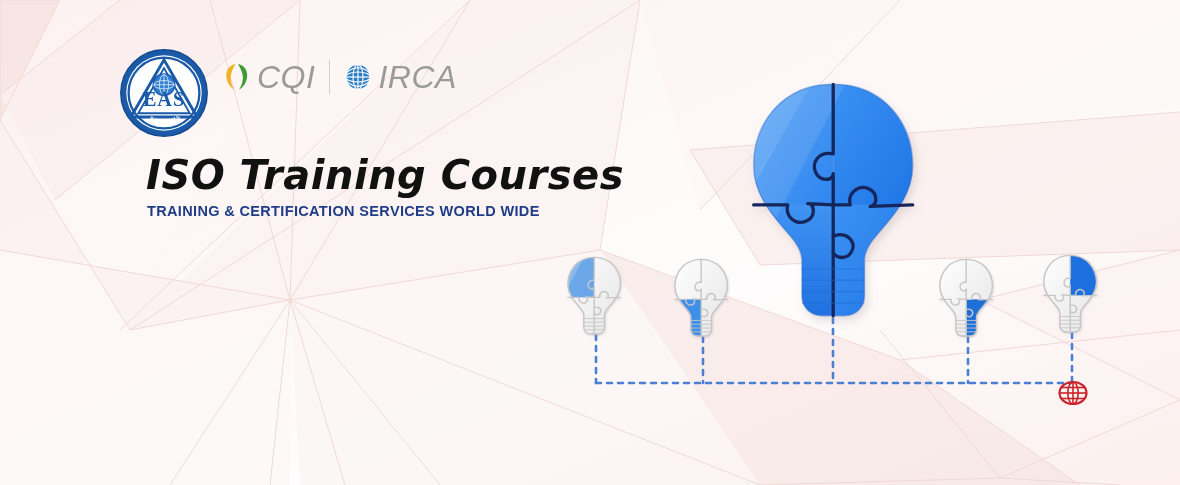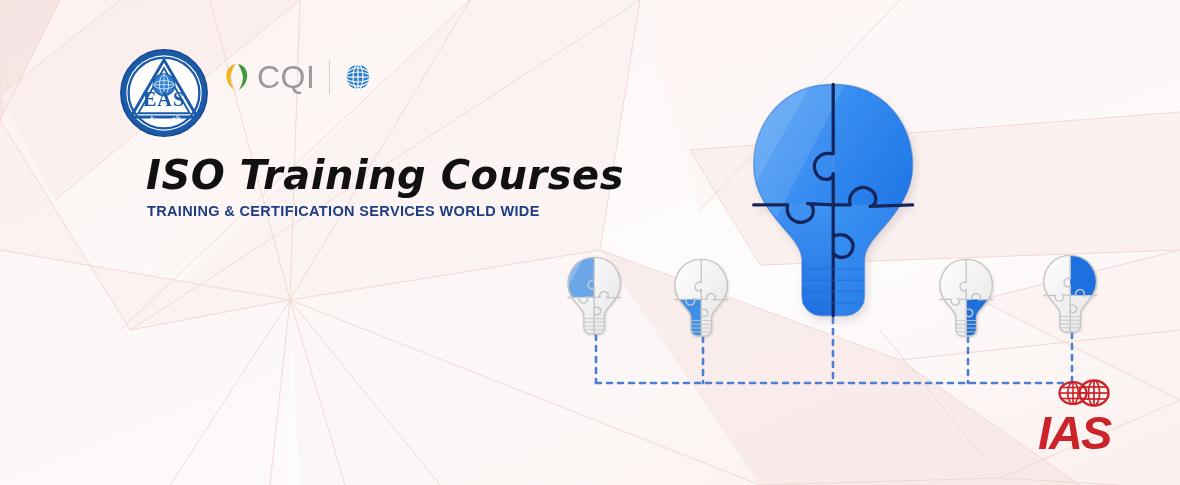--- a/index.html
+++ b/index.html
@@ -9,21 +9,21 @@
     background:#fdf7f6;
   }
   #banner{
     position:relative;width:1180px;height:485px;overflow:hidden;
     background:linear-gradient(115deg,#fbf2f1 0%,#fdf8f7 28%,#fefcfb 55%,#fdf6f5 80%,#fbf1ef 100%);
   }
   .bg-layer{position:absolute;inset:0;width:1180px;height:485px;}
   
   #brandbar{position:absolute;left:118px;top:47px;display:flex;align-items:flex-start;}
   #eas-logo{width:92px;height:92px;position:relative;flex:none;}
-  #cqi-block{margin-left:10px;padding-top:10px;display:flex;flex-direction:column;align-items:flex-start;}
+  #cqi-block{margin-left:10px;padding-top:10px;display:flex;flex-direction:column;align-items:flex-start;font-style:italic;}
   #cqi-row{display:flex;align-items:center;height:40px;}
   .cqi-mark{width:34px;height:34px;position:relative;margin-right:3px;}
   .cqi-word{
     font-family:"Liberation Sans",sans-serif;
     font-size:32px;color:#9a9a9a;letter-spacing:0.5px;font-weight:400;line-height:1;
   }
   .vdivide{width:1px;height:34px;background:#cfcfcf;margin:0 14px;}
   .irca-globe{width:28px;height:28px;margin-right:6px;flex:none;}
   .irca-word{
     font-size:32px;color:#9a9a9a;letter-spacing:0.5px;font-weight:400;line-height:1;
@@ -169,20 +169,21 @@
             <g stroke="#ffffff" stroke-width="1.15" fill="none">
               <circle cx="14" cy="14" r="12.5"></circle>
               <ellipse cx="14" cy="14" rx="12.5" ry="5"></ellipse>
               <ellipse cx="14" cy="14" rx="12.5" ry="9.3"></ellipse>
               <ellipse cx="14" cy="14" rx="5" ry="12.5"></ellipse>
               <line x1="1.5" y1="14" x2="26.5" y2="14"></line>
               <line x1="14" y1="1.5" x2="14" y2="26.5"></line>
             </g>
           </svg>
         </div>
+        <span class="irca-word">IRCA</span>
       </div>
     </div>
   </div>
 
   <div id="headline">ISO Training Courses</div>
   <div id="subline">TRAINING &amp; CERTIFICATION SERVICES WORLD WIDE</div>
 
   <svg id="graphic" viewBox="0 0 1180 485">
     <defs>
 
@@ -382,31 +383,14 @@
       </g>
       <g stroke="#c6c6c6" stroke-width="2.4" opacity="0.8">
         <line x1="38" y1="133" x2="82" y2="133"></line>
         <line x1="38" y1="141" x2="82" y2="141"></line>
         <line x1="38" y1="149" x2="82" y2="149"></line>
         <line x1="38" y1="157" x2="82" y2="157"></line>
       </g>
     </g>
   </svg>
 
-  <div id="ias">
-    <div id="ias-globe">
-      <svg width="32" height="30" viewBox="0 0 32 30">
-        <ellipse cx="16" cy="15" rx="14.5" ry="12.5" fill="none" stroke="#cc2229" stroke-width="2.4"></ellipse>
-        <g stroke="#cc2229" stroke-width="1.7" fill="none">
-          <line x1="1.5" y1="15" x2="30.5" y2="15"></line>
-          <line x1="4.2" y1="9" x2="27.8" y2="9"></line>
-          <line x1="4.2" y1="21" x2="27.8" y2="21"></line>
-          <ellipse cx="16" cy="15" rx="5.6" ry="12.5"></ellipse>
-          <line x1="16" y1="2.5" x2="16" y2="27.5"></line>
-        </g>
-      </svg>
-    </div>
-    <svg id="ias-word" viewBox="0 0 116 52">
-      <text x="2" y="44" font-family="Liberation Sans, sans-serif" font-size="47" font-weight="bold" font-style="italic" fill="#cc2229" letter-spacing="-2">IAS</text>
-    </svg>
-  </div>
 
 </div>
 
 </body></html>

